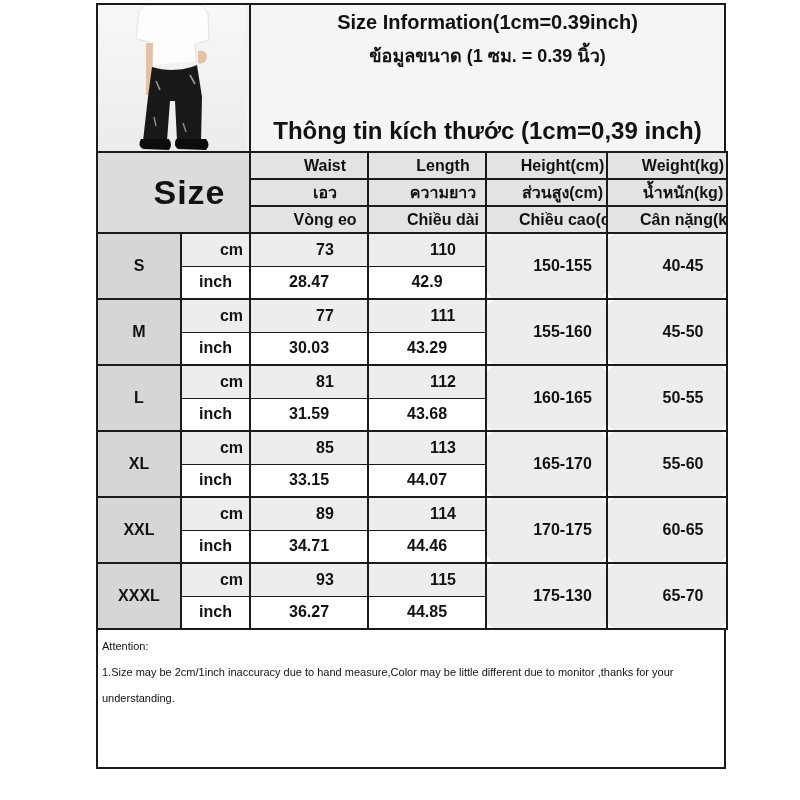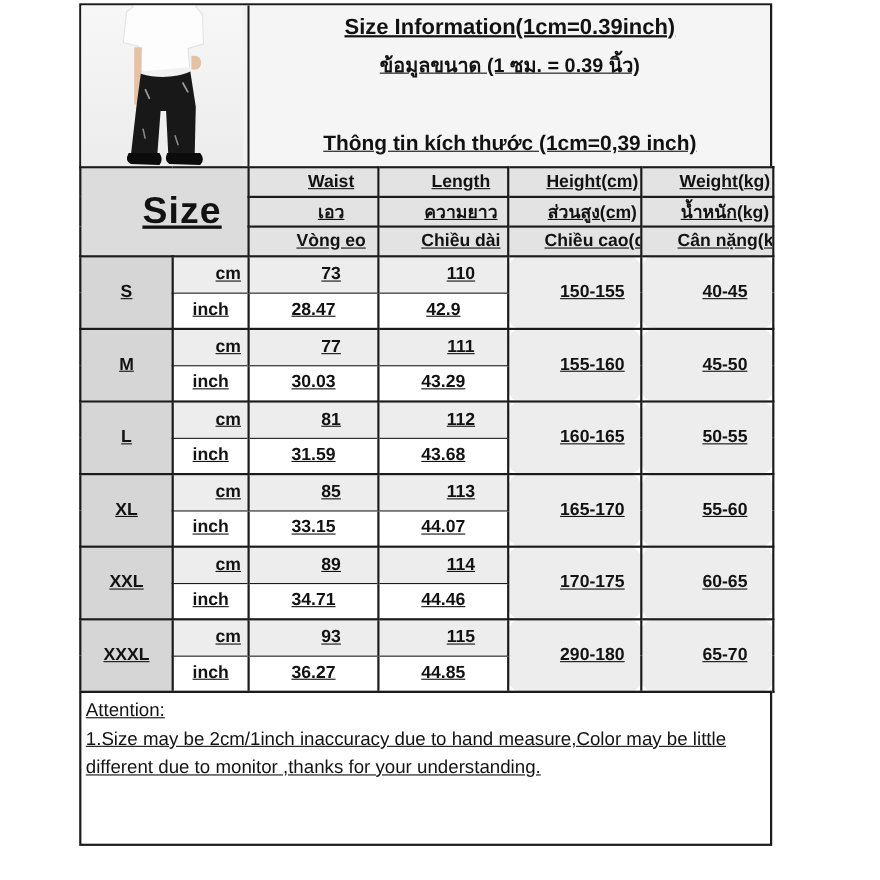--- a/index.html
+++ b/index.html
@@ -1,32 +1,32 @@
 <!DOCTYPE html>
 <html><head>
 <meta charset="utf-8">
 <style>
   html,body{margin:0;padding:0;}
   body{
     width:800px;height:800px;background:#ffffff;position:relative;overflow:hidden;
     font-family:"Liberation Sans","DejaVu Sans",sans-serif;color:#121212;
   }
-  .sheet{position:absolute;left:72px;top:3px;width:630px;text-decoration:underline;}
+  .sheet{position:absolute;left:96px;top:3px;width:630px;}
 
   
   .top-section{display:flex;height:150px;border:2px solid #1b1b1b;box-sizing:border-box;}
   .photo-cell{width:151px;flex:0 0 151px;border-right:2px solid #1b1b1b;background:#f2f2f2;overflow:hidden;}
   .photo-cell svg{display:block;}
   .title-cell{
     flex:1;background:#f5f5f5;display:flex;flex-direction:column;
     justify-content:center;align-items:center;gap:7px;text-align:center;
   }
   .title-en{font-size:20px;font-weight:bold;}
   .title-th{font-size:18px;font-weight:bold;}
-  .title-vi{font-size:19px;font-weight:bold;margin-top:40px;}
+  .title-vi{font-size:24px;font-weight:bold;margin-top:40px;}
 
   
   table.size-table{
     width:630px;border-collapse:collapse;table-layout:fixed;margin-top:-2px;
     background:#ffffff;
   }
   .size-table th,.size-table td{
     border:2px solid #1b1b1b;text-align:center;vertical-align:middle;padding:0;
     font-size:16px;overflow:hidden;white-space:nowrap;
   }
@@ -38,21 +38,21 @@
   .range{background:#ededed;font-weight:bold;}
   tr.cm-row td{background:#ededed;height:31.5px;}
   tr.inch-row td{background:#ffffff;height:31.5px;}
   tr.cm-row td{border-bottom-width:1px;padding-left:32px;}
   tr.inch-row td{border-top-width:1px;}
   tr.cm-row td.range{border-bottom-width:2px;border-radius:12px;}
 
   
   .attention-box{
     border:2px solid #1b1b1b;margin-top:-2px;height:141px;box-sizing:border-box;
-    background:#ffffff;padding:3px 8px 0 4px;font-size:17px;line-height:26px;
+    background:#ffffff;padding:3px 8px 0 4px;font-size:11px;line-height:26px;
   }
   .attention-box p{margin:0;}
 </style>
 </head>
 <body>
 
 <div class="sheet">
 
   <div class="top-section">
     <div class="photo-cell">
@@ -184,21 +184,21 @@
         <tr class="inch-row">
           <td class="unit">inch</td>
           <td class="val">34.71</td>
           <td class="val">44.46</td>
         </tr>
         <tr class="cm-row">
           <th class="size-label" rowspan="2">XXXL</th>
           <td class="unit">cm</td>
           <td class="val">93</td>
           <td class="val">115</td>
-          <td class="range" rowspan="2">290-180</td>
+          <td class="range" rowspan="2">175-130</td>
           <td class="range" rowspan="2">65-70</td>
         </tr>
         <tr class="inch-row">
           <td class="unit">inch</td>
           <td class="val">36.27</td>
           <td class="val">44.85</td>
         </tr>
       </tbody>
   </table>
 

